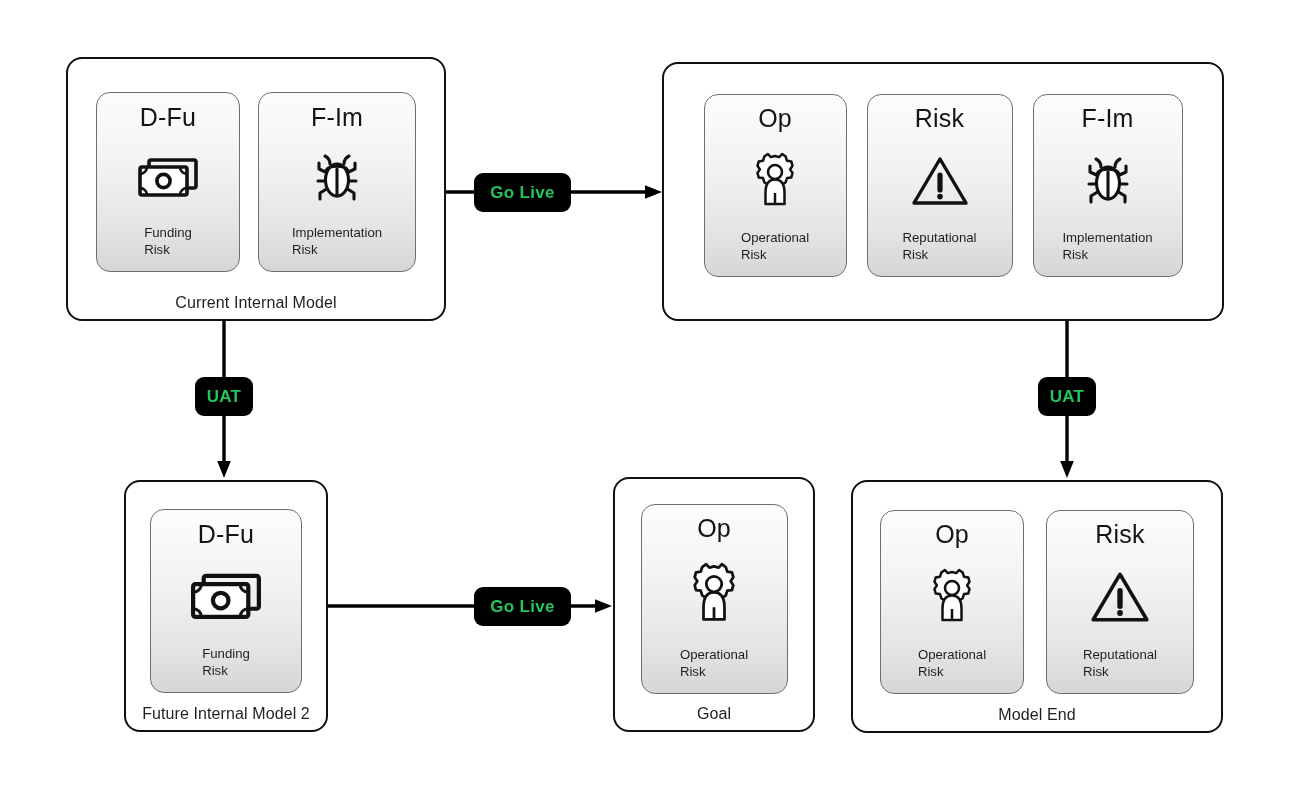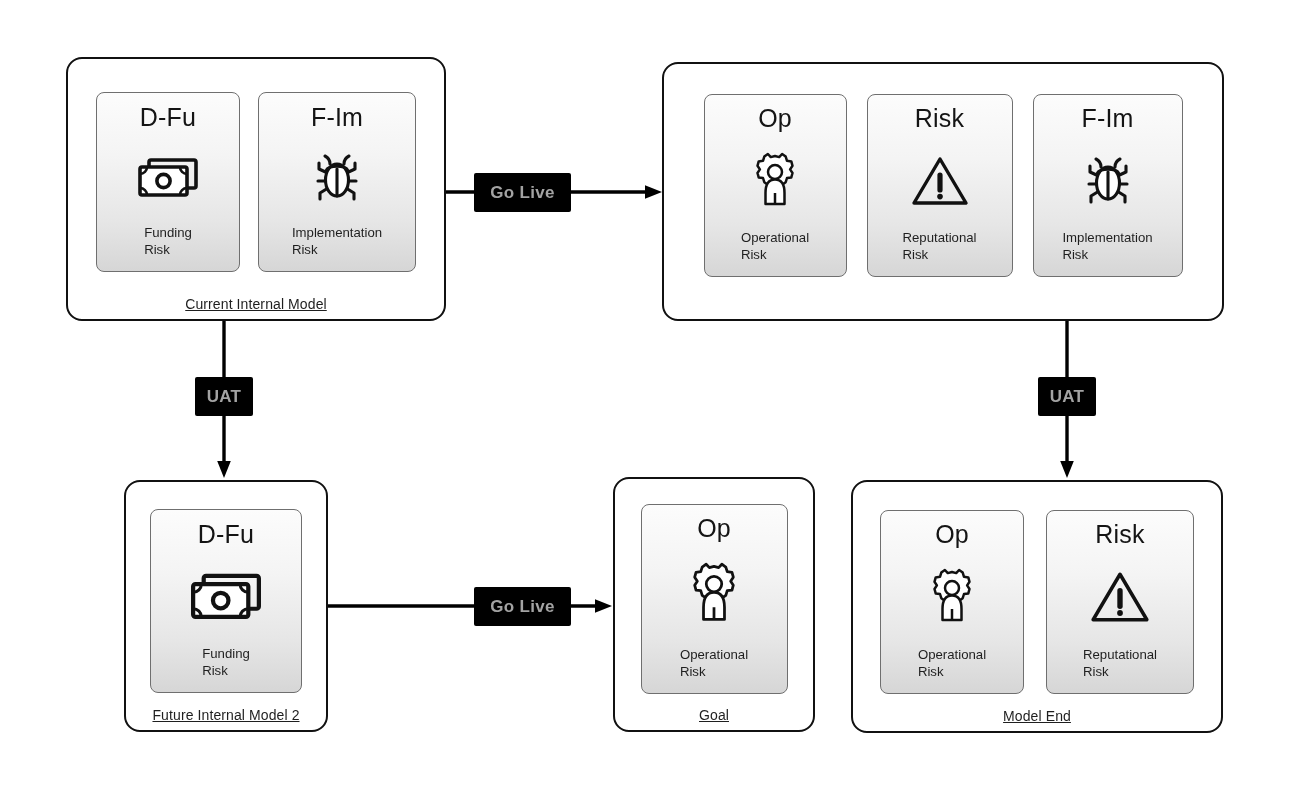--- a/index.html
+++ b/index.html
@@ -23,39 +23,38 @@
     border: 2.2px solid #111111;
     border-radius: 16px;
     background: #ffffff;
   }
   .group-label {
     position: absolute;
     left: 0;
     right: 0;
     bottom: 7px;
     text-align: center;
-    font-size: 14px;
+    font-size: 16px;
     color: #1f1f1f;
     letter-spacing: 0.1px;
     white-space: nowrap;
-    text-decoration: underline;
   }
   .cards {
     position: absolute;
     left: 0; right: 0; top: 0;
     display: flex;
     justify-content: center;
     gap: 18px;
   }
 
   
   .card {
     box-sizing: border-box;
     border: 1.6px solid #6f6f6f;
-    border-radius: 8px;
+    border-radius: 14px;
     background: linear-gradient(to bottom, #fcfcfc 0%, #f4f4f4 35%, #e6e6e6 72%, #d6d6d6 100%);
     display: flex;
     flex-direction: column;
     align-items: center;
     position: relative;
   }
   .card-title {
     font-size: 25px;
     font-weight: 400;
     color: #141414;
@@ -76,22 +75,22 @@
     color: #1f1f1f;
     white-space: pre-line;
   }
 
   
   .conn { position: absolute; }
   .conn svg { display: block; overflow: visible; }
   .pill {
     position: absolute;
     background: #000000;
-    color: #a3a3a3;
-    border-radius: 2px;
+    color: #22c55e;
+    border-radius: 9px;
     font-size: 17px;
     font-weight: 700;
     letter-spacing: 0.3px;
     display: flex;
     align-items: center;
     justify-content: center;
     white-space: nowrap;
   }
 </style>
 </head>

